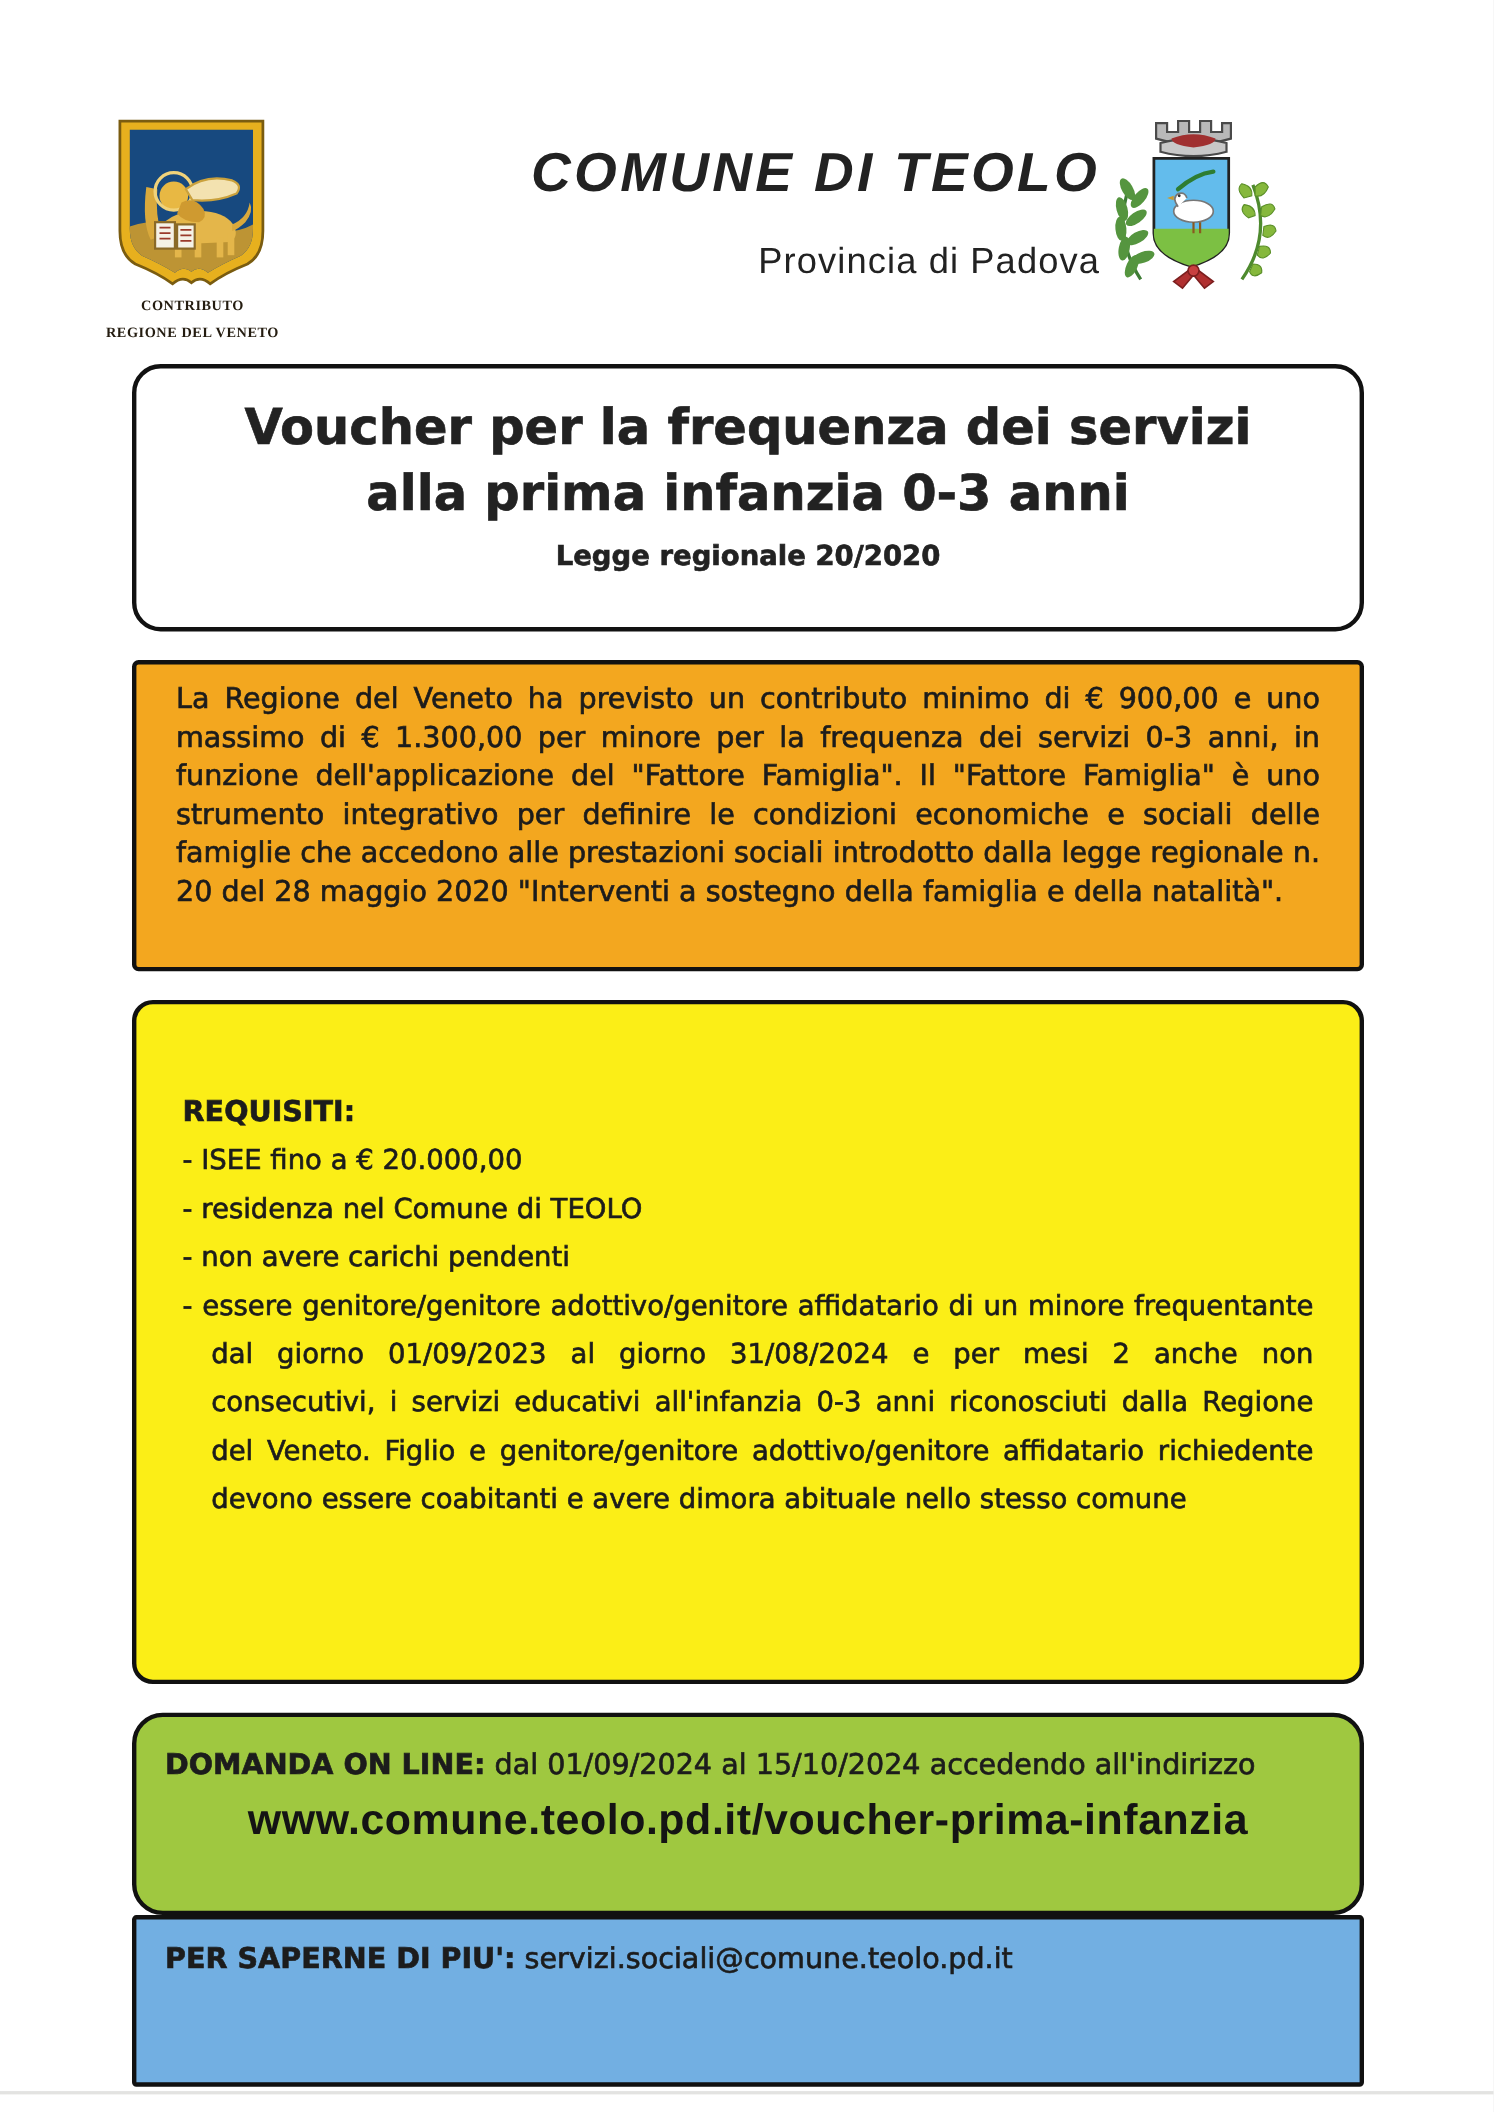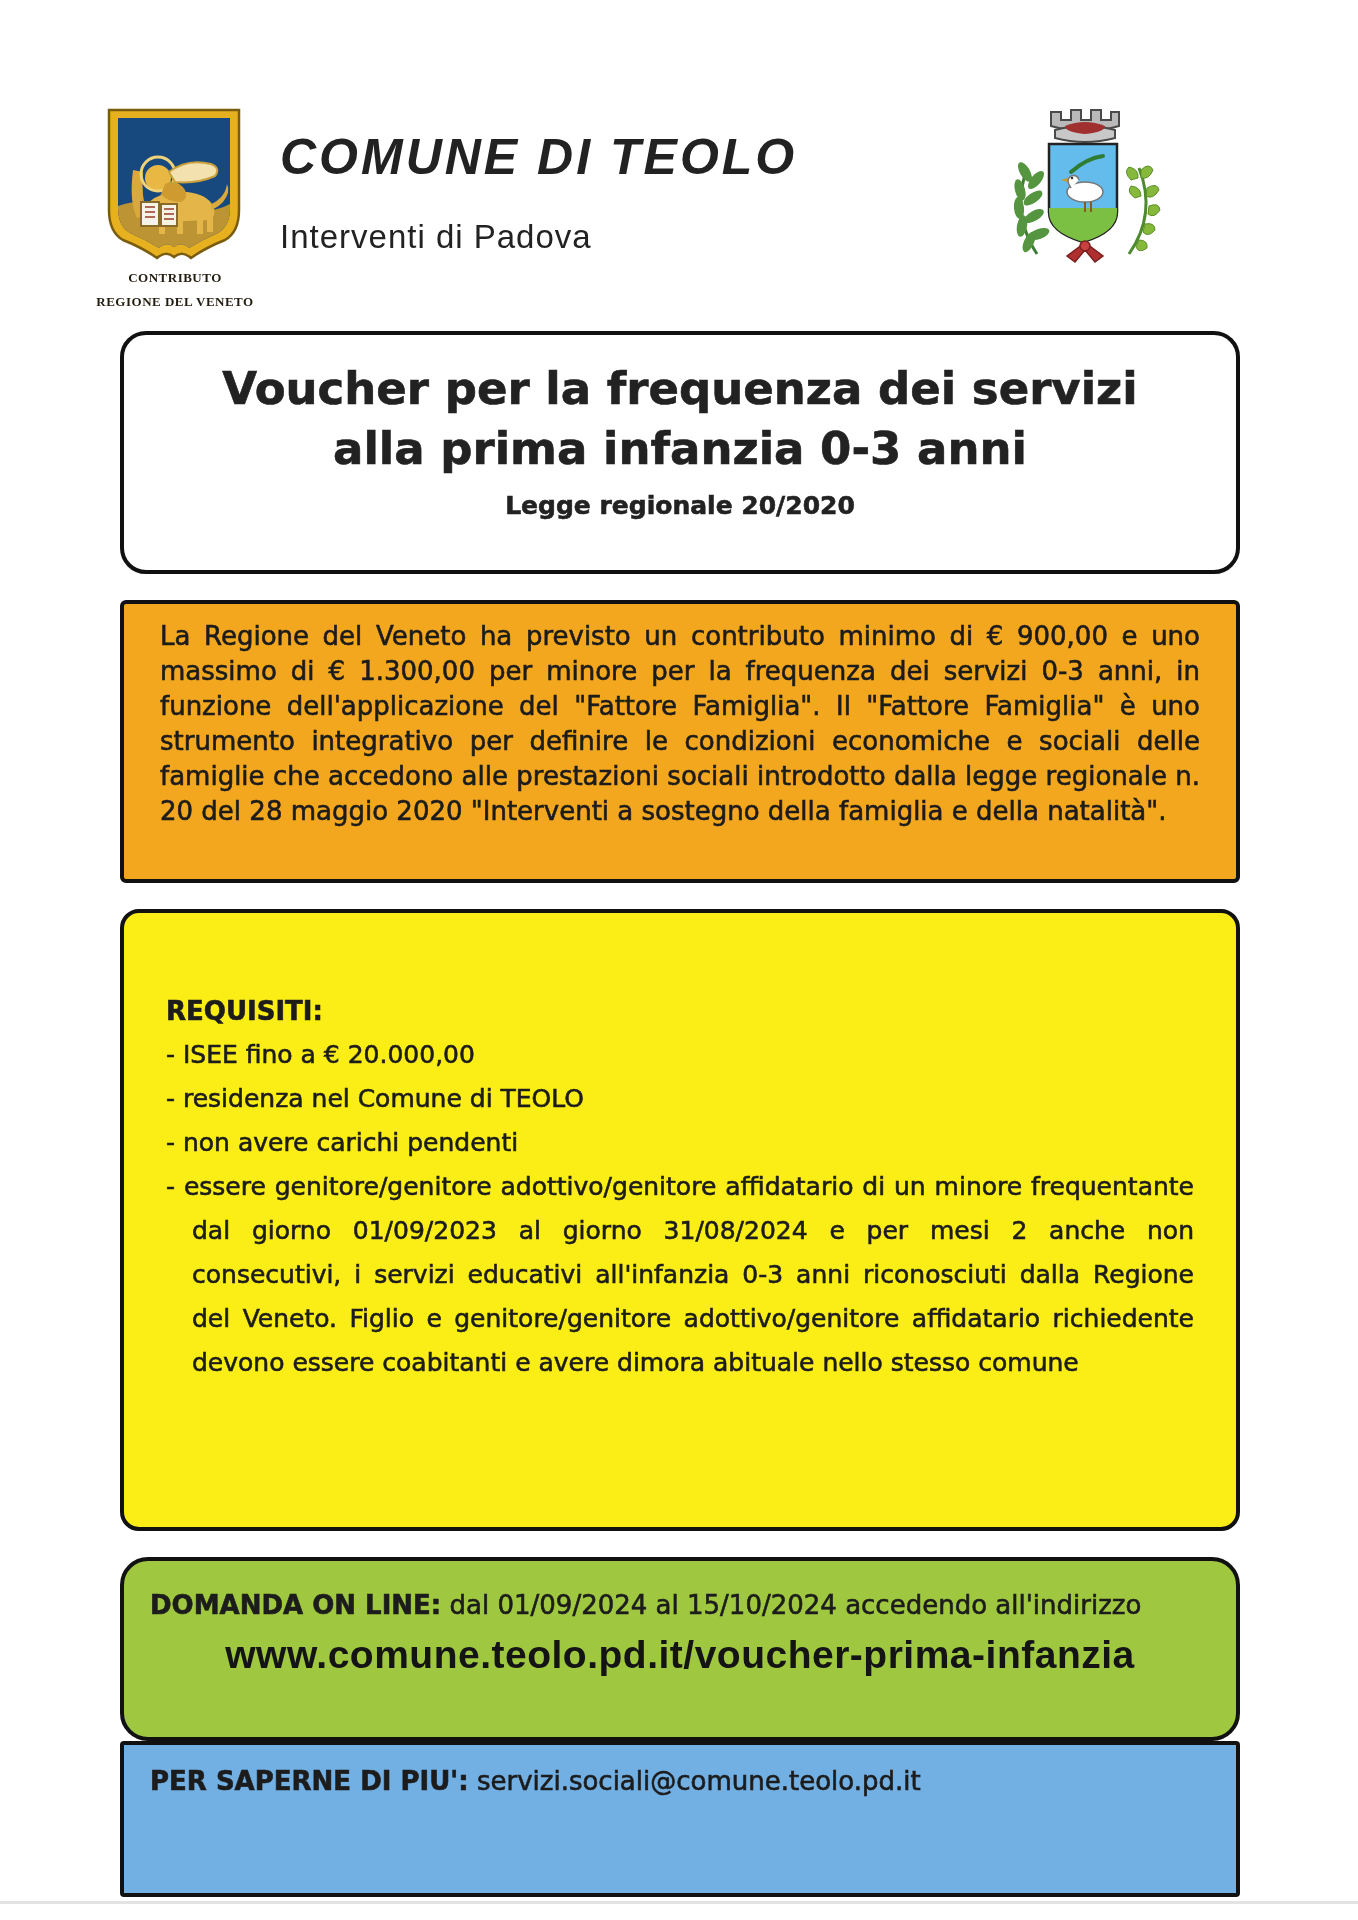--- a/index.html
+++ b/index.html
@@ -8,21 +8,21 @@
     background:#ffffff; overflow:hidden;
     font-family:"DejaVu Sans", sans-serif; color:#1c1c1c;
   }
   
   .veneto-logo { position:absolute; left:103px; top:106px; width:142px; height:158px; }
   .left-caption {
     position:absolute; left:38px; top:266px; width:274px; text-align:center;
     font-family:"Liberation Serif", serif; font-size:13px; line-height:24px;
     color:#241c10; letter-spacing:0.5px; font-weight:600;
   }
-  .header-center { position:absolute; left:280px; top:128px; width:720px; text-align:left; }
+  .header-center { position:absolute; left:280px; top:128px; width:720px; text-align:right; }
   .muni-title {
     margin:0; font-family:"Liberation Sans", sans-serif; font-style:italic;
     font-weight:700; font-size:50px; letter-spacing:3px; color:#222;
   }
   .province {
     margin:32px 0 0 0; font-family:"Liberation Sans", sans-serif;
     font-size:33px; color:#222; letter-spacing:1px;
   }
   .teolo-logo { position:absolute; left:993px; top:94px; width:180px; height:192px; }
 
@@ -90,21 +90,21 @@
       </svg>
     </span>
 
     <div class="left-caption">
       <div>CONTRIBUTO</div>
       <div>REGIONE DEL VENETO</div>
     </div>
 
     <div class="header-center">
       <h1 class="muni-title">COMUNE DI TEOLO</h1>
-      <p class="province">Interventi di Padova</p>
+      <p class="province">Provincia di Padova</p>
     </div>
 
     <span class="teolo-logo">
       <svg viewBox="0 0 180 192" width="180" height="192">
 
         <path d="M44 160 Q18 120 34 74" fill="none" stroke="#3e7d35" stroke-width="3"></path>
         <g fill="#55953f">
           <ellipse cx="32" cy="78" rx="5" ry="11" transform="rotate(-30 32 78)"></ellipse>
           <ellipse cx="27" cy="96" rx="5" ry="11" transform="rotate(-15 27 96)"></ellipse>
           <ellipse cx="26" cy="114" rx="5" ry="11" transform="rotate(-5 26 114)"></ellipse>

